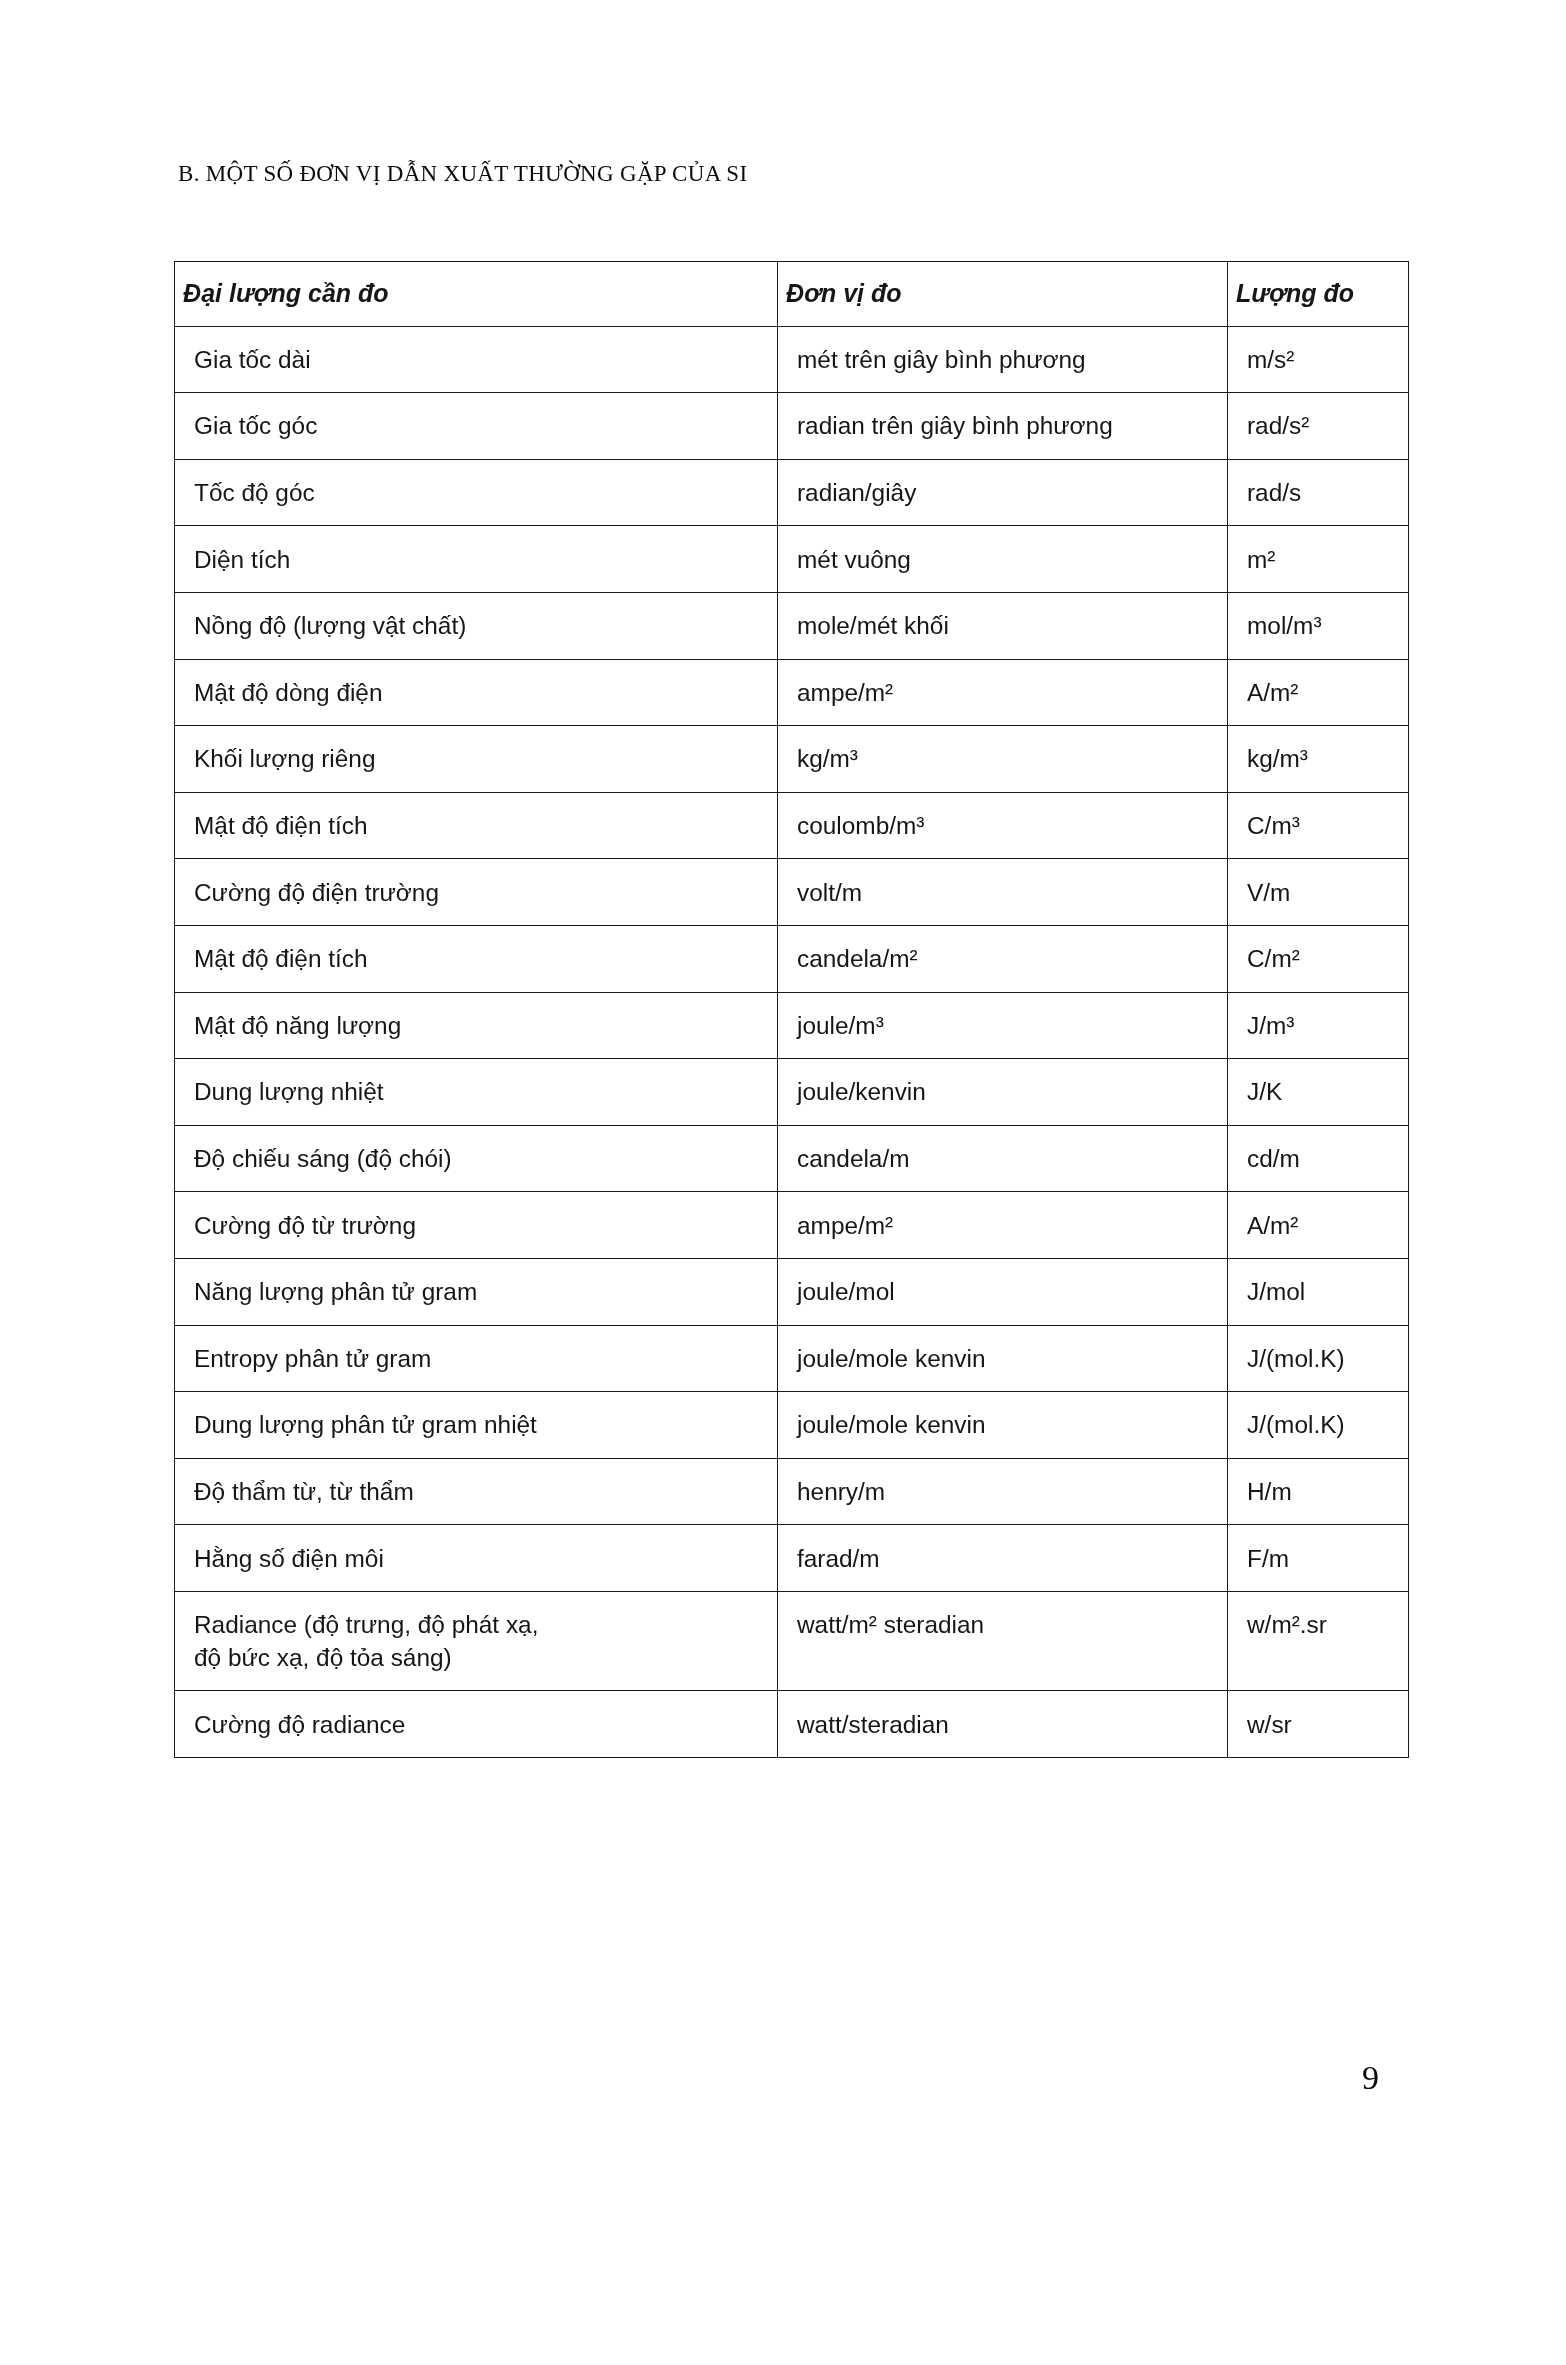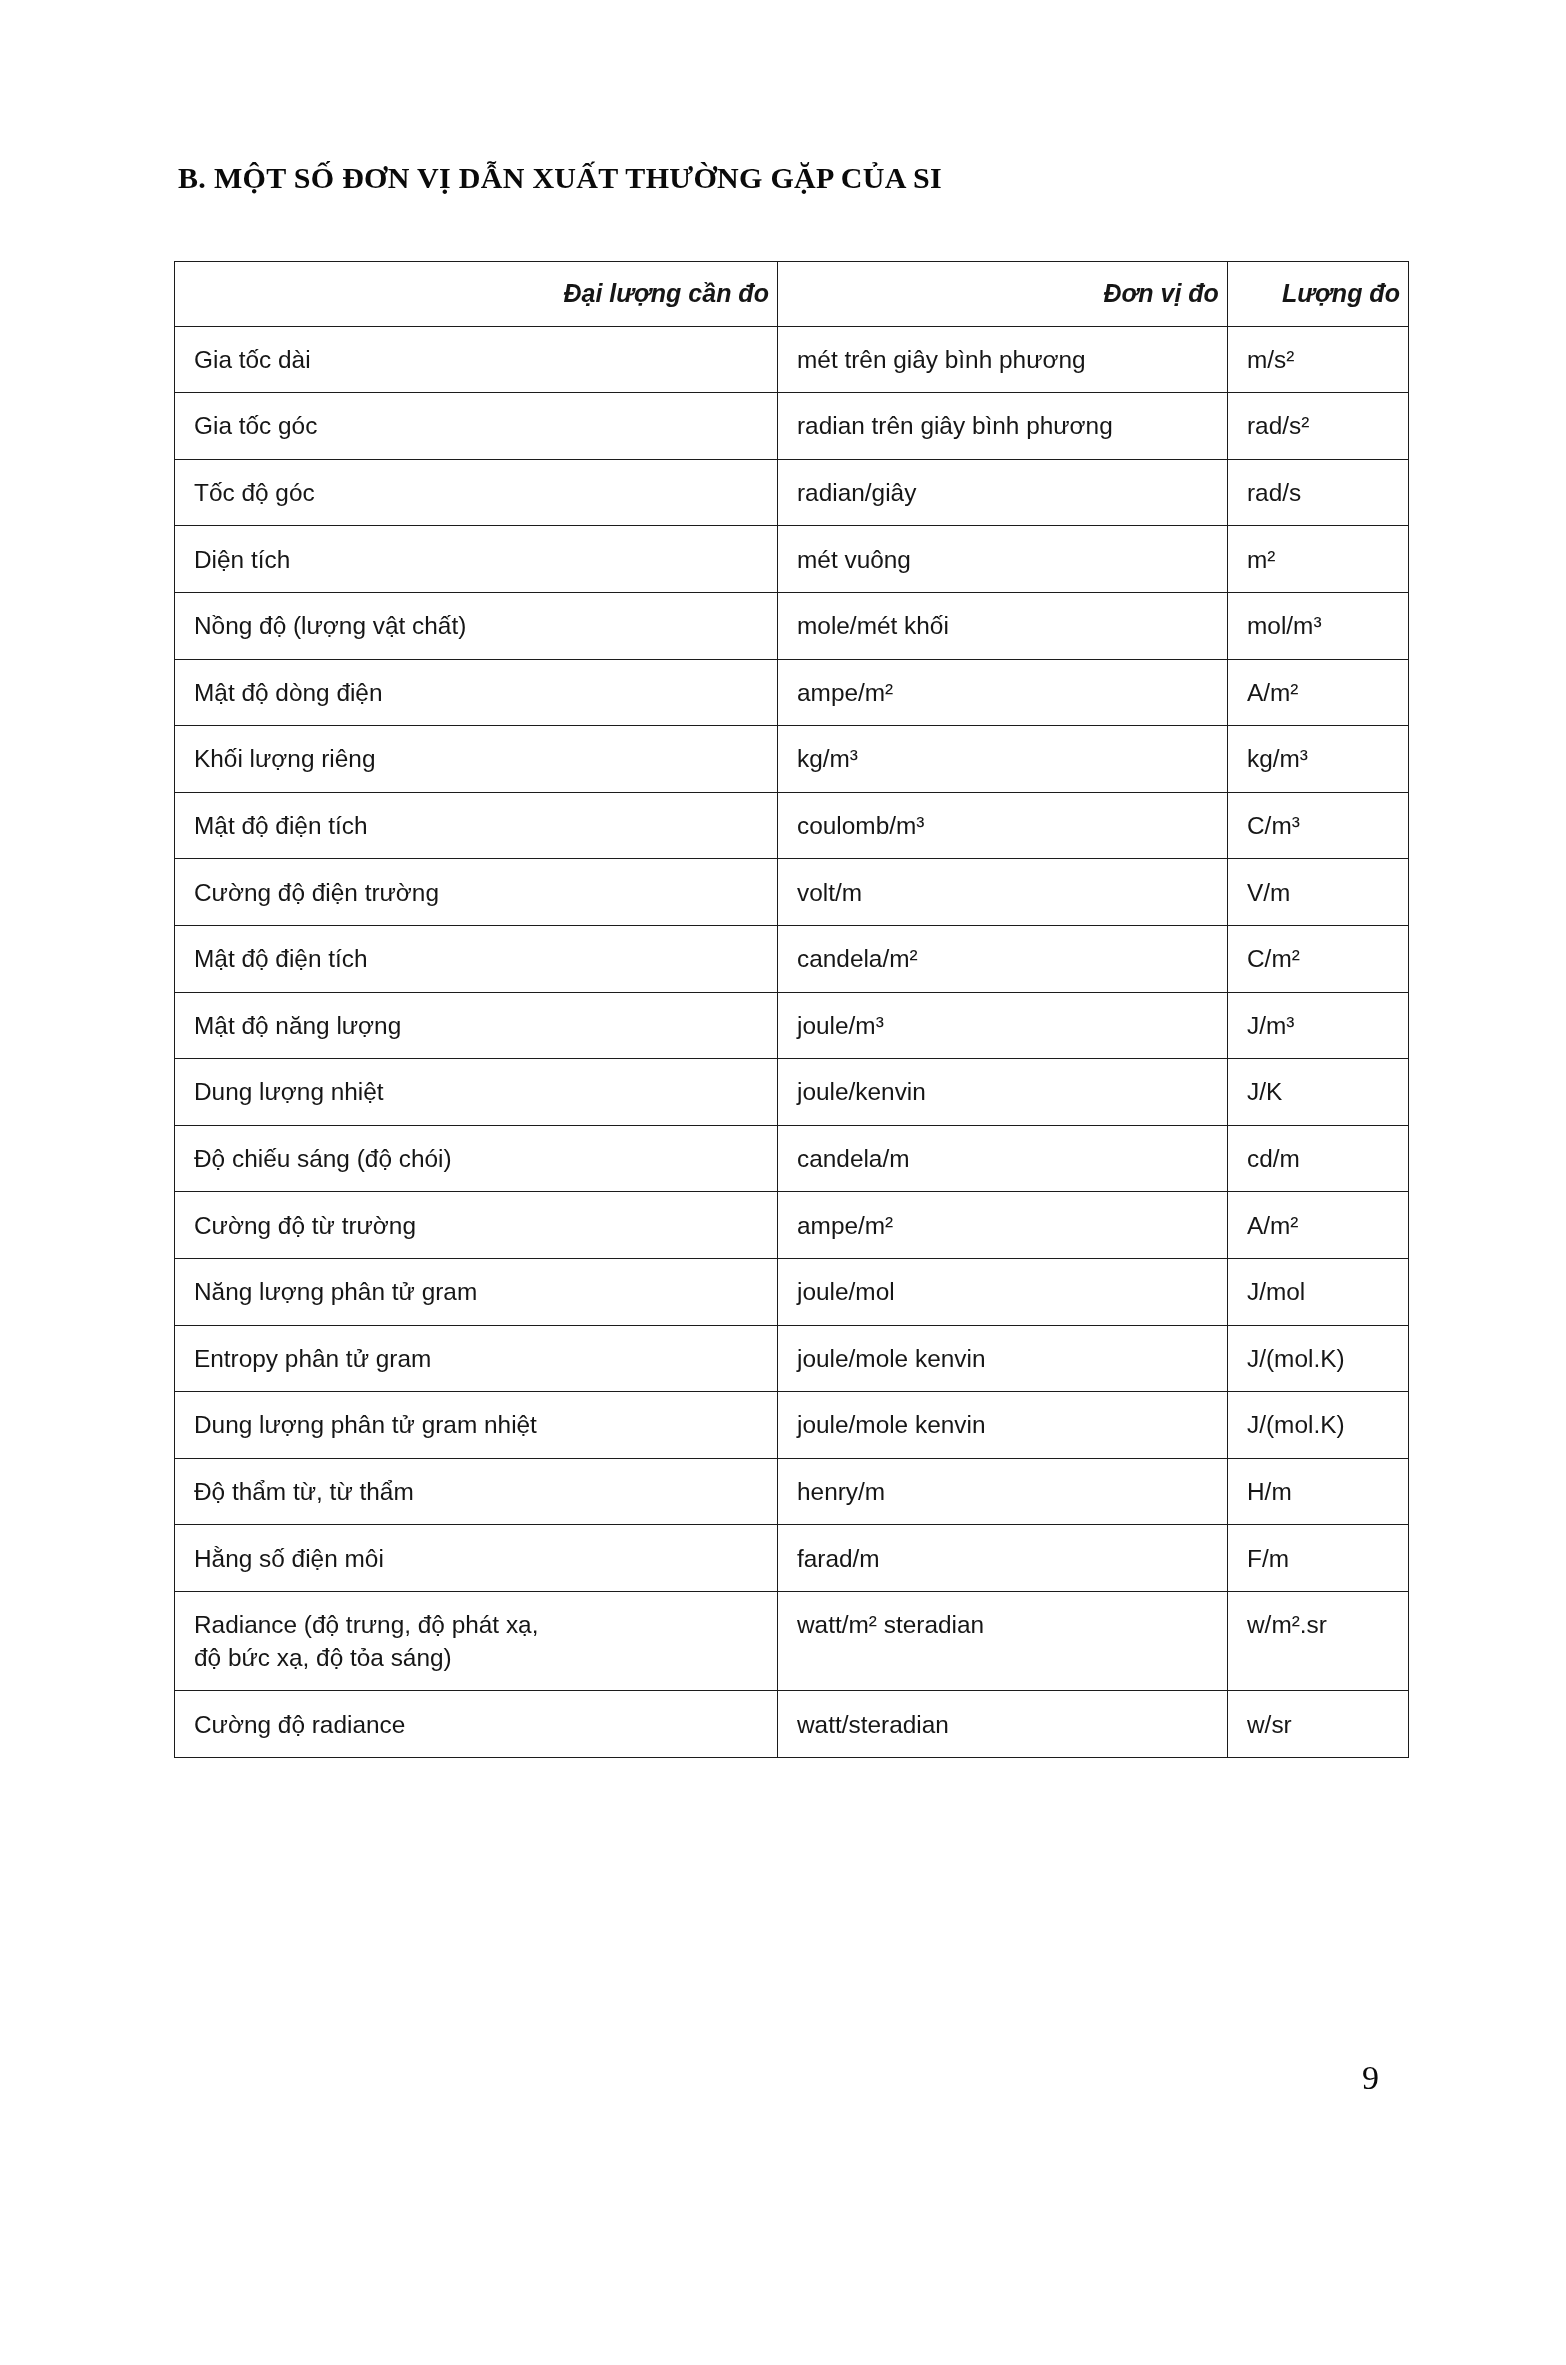--- a/index.html
+++ b/index.html
@@ -11,42 +11,42 @@
   }
   .page {
     position: relative;
     width: 1567px; height: 2366px;
     overflow: hidden;
     background: #ffffff;
   }
   .title {
     position: absolute; left: 178px; top: 161px;
     font-family: "Liberation Serif", serif;
-    font-size: 30px; font-weight: bold;
+    font-size: 23px; font-weight: normal;
     margin: 0;
     letter-spacing: 0.3px;
     color: #0a0a0a;
     white-space: nowrap;
   }
   table.units {
     position: absolute; left: 174px; top: 261px;
     width: 1233px;
     border-collapse: collapse;
     table-layout: fixed;
     font-size: 24.4px;
     color: #161616;
   }
   .units th, .units td {
     border: 1.6px solid #1c1c1c;
     overflow: hidden;
   }
   .units th {
     font-weight: bold;
     font-style: italic;
-    text-align: right;
+    text-align: left;
     font-size: 25px;
     padding: 16.3px 8.1px;
     line-height: 31px;
   }
   .units td {
     padding: 16.3px 9.8px 16.3px 19px;
     line-height: 33px;
     vertical-align: top;
     white-space: pre-line;
     text-align: left;

